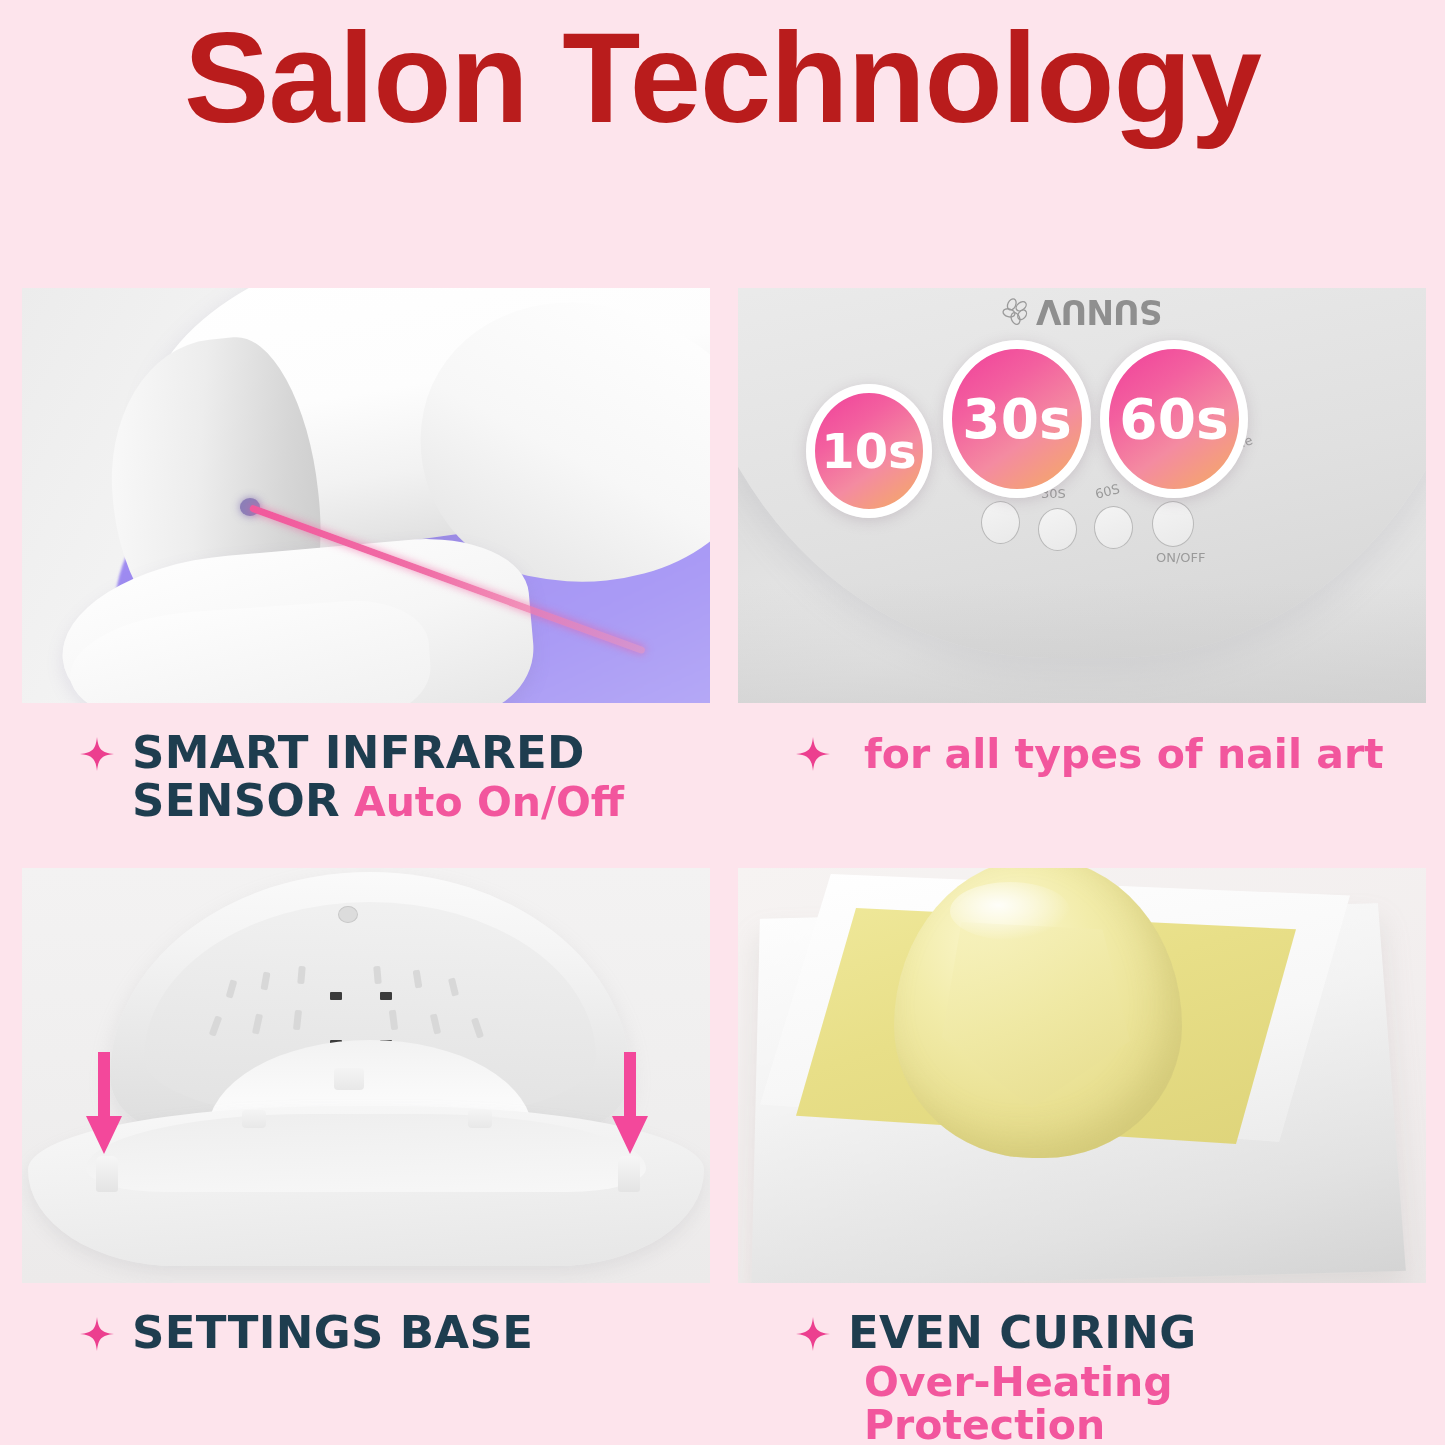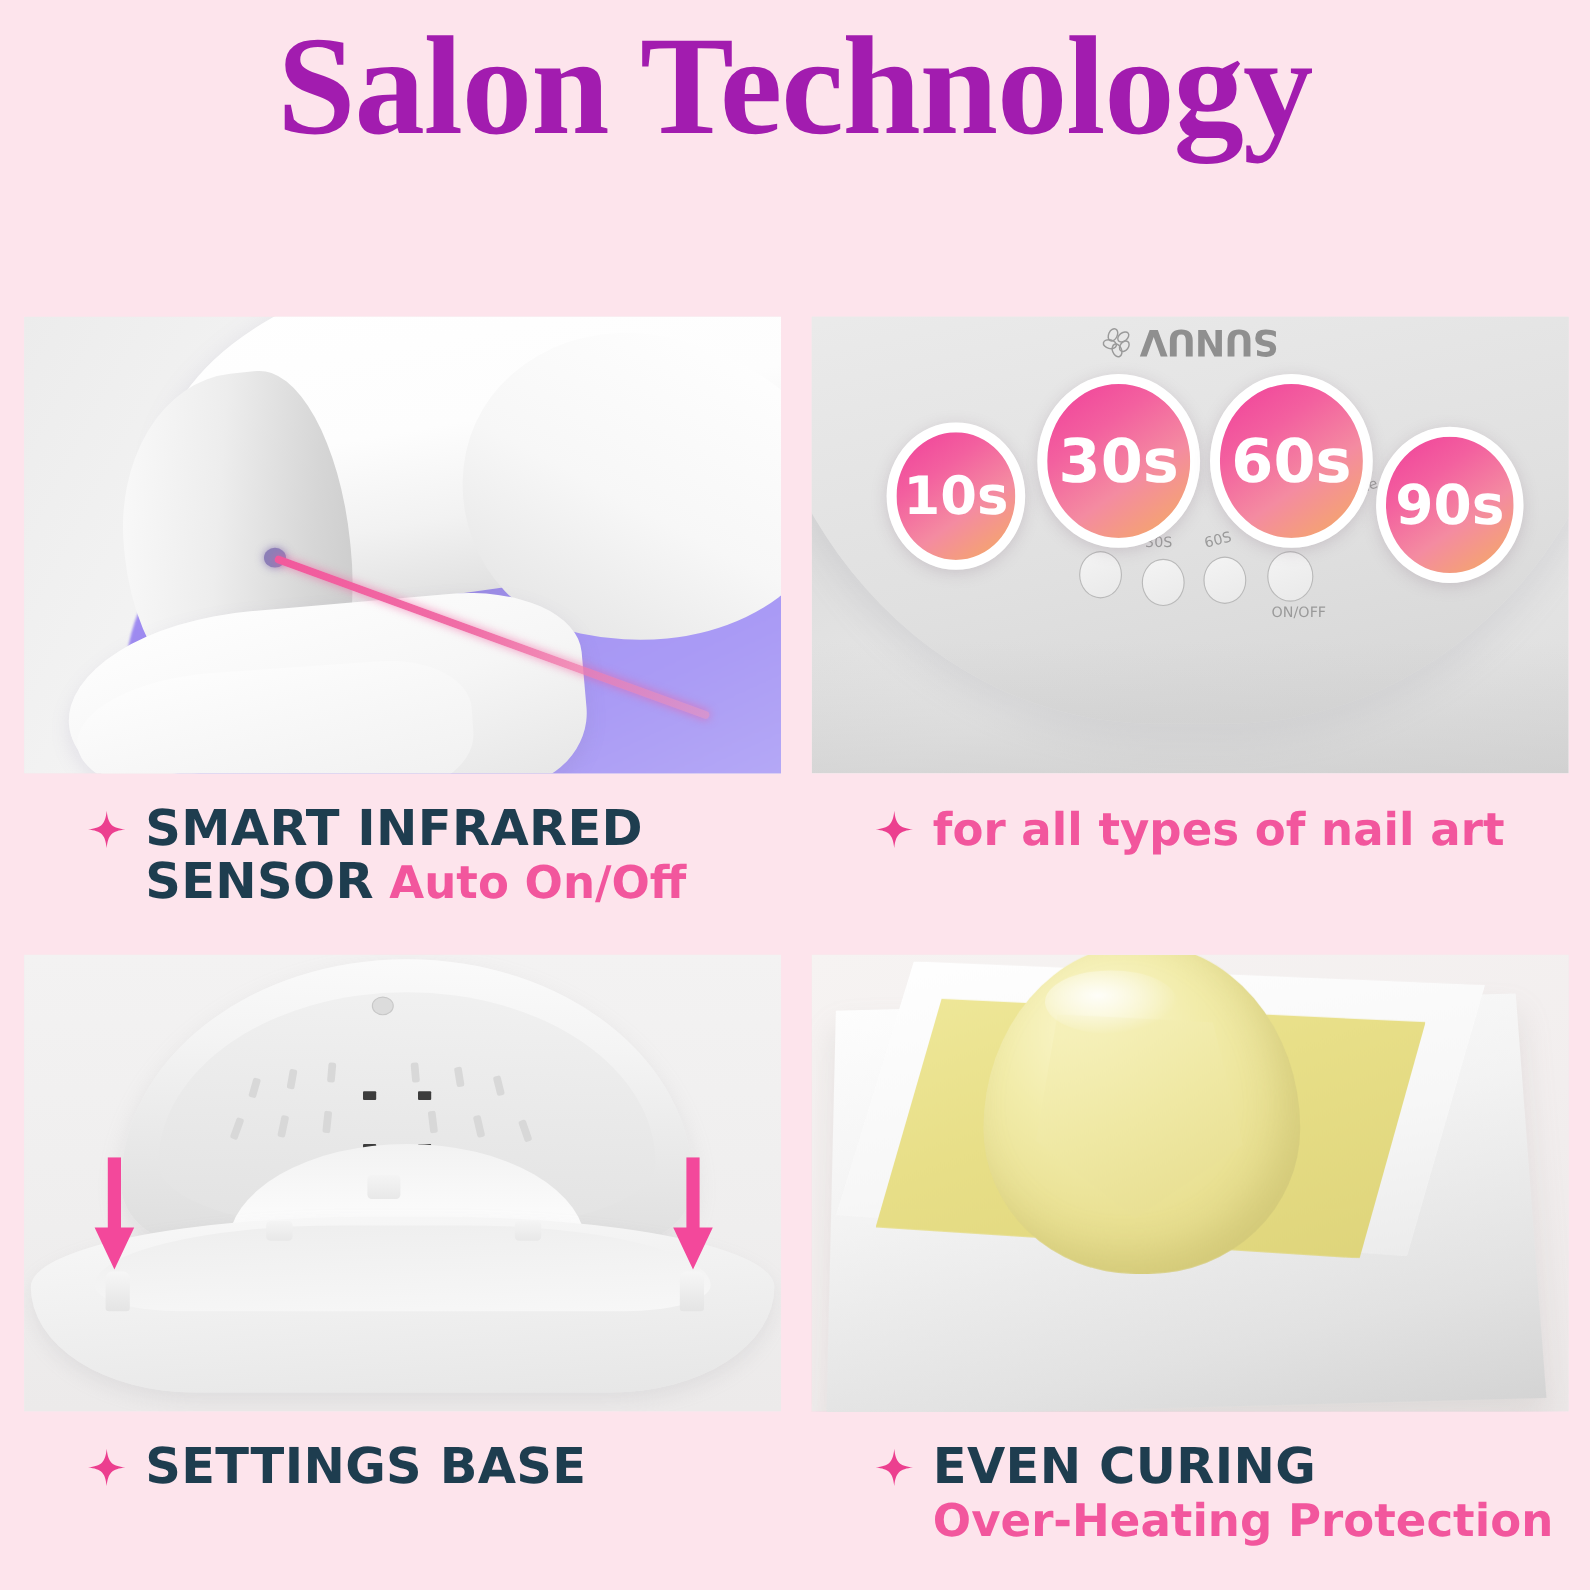--- a/index.html
+++ b/index.html
@@ -28,24 +28,24 @@
     letter-spacing: 4px;
     font-weight: bold;
     color: #1e3d4f;
     line-height: 1;
     font-family: "DejaVu Sans", sans-serif;
   }
   .headline {
     margin-top: 14px;
     font-size: 128px;
     font-weight: bold;
-    color: #a21caf;
+    color: #b91c1c;
     line-height: 1;
     letter-spacing: -1px;
-    font-family: Liberation Serif, serif;
+    font-family: Liberation Sans, sans-serif;
   }
 
   
   .cell { position: absolute; }
   .cell-tl { left: 22px;  top: 288px;  width: 688px; }
   .cell-tr { left: 738px; top: 288px;  width: 688px; }
   .cell-bl { left: 22px;  top: 868px;  width: 688px; }
   .cell-br { left: 738px; top: 868px;  width: 688px; }
 
   .photo {
@@ -79,21 +79,21 @@
     font-family: "DejaVu Sans", sans-serif;
     display: inline;
   }
   .cap-sub {
     font-size: 41px;
     font-weight: bold;
     color: #f2569d;
     font-family: "DejaVu Sans", sans-serif;
   }
   .cap-sub.inline { display: inline; margin-left: 14px; text-align: center; }
-  .cap-sub.block  { display: block; margin-top: 4px; }
+  .cap-sub.block  { display: block; margin-top: 4px; margin-left: 16px; }
 
   
   .p1-bg {
     position: absolute; inset: 0;
     background:
       radial-gradient(circle at 78% 74%, #ffffff 0%, rgba(255,255,255,0) 42%),
       linear-gradient(118deg, #ececec 0%, #f3f3f3 30%, #e9e9e9 62%, #efefef 100%);
   }
   
   .p1-glow {
@@ -453,21 +453,20 @@
     <div class="pbtn" style="left:356px;top:218px;width:37px;height:41px;"></div>
     <div class="pbtn-lbl" style="left:357px;top:196px;transform:rotate(-14deg);">60S</div>
 
     <div class="pbtn" style="left:414px;top:213px;width:40px;height:44px;"></div>
     <div class="pbtn-lbl" style="left:392px;top:186px;transform:rotate(-19deg);transform-origin:left center;">99S Low Heat Mode</div>
     <div class="pbtn-lbl" style="left:418px;top:262px;">ON/OFF</div>
 
     <div class="bubble bubble-10">10s</div>
     <div class="bubble bubble-30">30s</div>
     <div class="bubble bubble-60">60s</div>
-    <div class="bubble bubble-90">90s</div>
   </div>
   <div class="caption">
     <svg class="sparkle" viewBox="0 0 40 40">
       <path d="M20 0 C21.6 14.6 25.4 18.4 40 20 C25.4 21.6 21.6 25.4 20 40 C18.4 25.4 14.6 21.6 0 20 C14.6 18.4 18.4 14.6 20 0 Z" fill="#ec3f8f"></path>
     </svg>
     <div class="cap-text">
       <div class="cap-sub block">for all types of nail art</div>
     </div>
   </div>
 </div>

